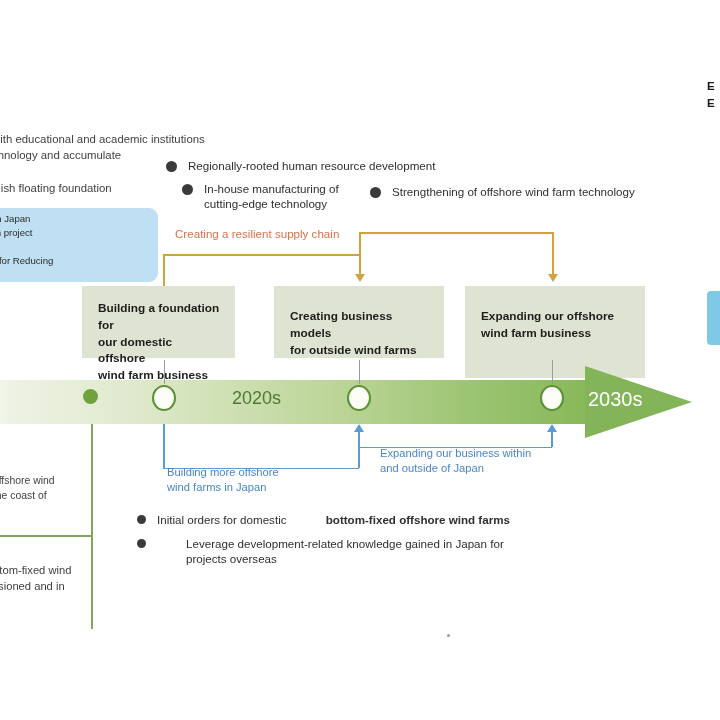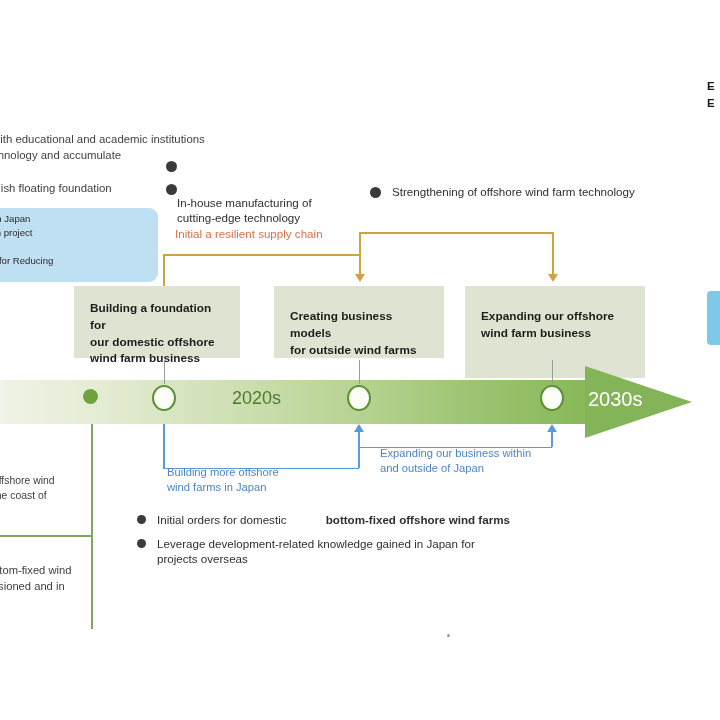--- a/index.html
+++ b/index.html
@@ -199,54 +199,55 @@
   <div class="abs right-edge-text">E
 E</div>
 
   <div class="abs left-top-text" style="top:131px;">with educational and academic institutions
 chnology and accumulate
 
 blish floating foundation</div>
 
   <div class="abs bullet-row" style="left:166px; top:158px; width:300px;">
     <span class="dot"></span>
-  </div>
-
-  <div class="abs bullet-row" style="left:166px; top:181px; width:180px;flex-direction:column;">
+    <span class="bullet-txt">Regionally-rooted human resource development</span>
+  </div>
+
+  <div class="abs bullet-row" style="left:182px; top:181px; width:180px;">
     <span class="dot"></span>
     <span class="bullet-txt" style="white-space:pre-line;">In-house manufacturing of
 cutting-edge technology</span>
   </div>
 
   <div class="abs bullet-row" style="left:370px; top:184px; width:300px;">
     <span class="dot"></span>
     <span class="bullet-txt">Strengthening of offshore wind farm technology</span>
   </div>
 
   <div class="abs blue-box"></div>
   <div class="abs blue-box-txt">r-buoy foundations in Japan
 aSpar demonstration project
 
 en innovation Fund  for Reducing
 e Wind Generation</div>
 
-  <div class="abs or-label" style="left:175px; top:227px;">Initial a resilient supply chain</div>
+  <div class="abs or-label" style="left:175px; top:227px;">Creating a resilient supply chain</div>
 
   <div class="abs or-line" style="left:163px; top:254px; width:196px; height:1.6px;"></div>
   <div class="abs or-line" style="left:359px; top:232px; width:194px; height:1.6px;"></div>
 
   <div class="abs or-line" style="left:163px; top:254px; width:1.6px; height:32px;"></div>
 
   <div class="abs or-line" style="left:359px; top:232px; width:1.6px; height:44px;"></div>
   <div class="abs or-arrow" style="left:355px; top:274px;"></div>
 
   <div class="abs or-line" style="left:552px; top:232px; width:1.6px; height:44px;"></div>
   <div class="abs or-arrow" style="left:548px; top:274px;"></div>
 
-  <div class="abs phase-box" style="left:74px; top:286px; width:166px; height:72px;">
+  <div class="abs phase-box" style="left:82px; top:286px; width:153px; height:72px;">
     <div class="ptxt">Building a foundation for
 our domestic offshore
 wind farm business</div>
   </div>
 
   <div class="abs phase-box" style="left:274px; top:286px; width:170px; height:72px;">
     <div class="ptxt" style="padding-top:8px;">Creating business models
 for outside wind farms</div>
   </div>
 
@@ -290,21 +291,21 @@
   <div class="abs left-top-text" style="left:-10px; top:474px; width:150px; font-size:10.4px;"> offshore wind
  the coast of</div>
   <div class="abs left-top-text" style="left:-10px; top:563px; width:160px; font-size:11.2px;">ottom-fixed wind
 issioned and in</div>
 
   <div class="abs bullet-row" style="left:137px; top:512px; width:420px;">
     <span class="dot-sm"></span>
     <span class="bullet-txt"><span>Initial orders for domestic </span><span class="b">bottom-fixed  offshore  wind farms</span></span>
   </div>
 
-  <div class="abs bullet-row" style="left:137px; top:536px; width:400px;">
+  <div class="abs bullet-row" style="left:137px; top:536px; width:400px;gap:29px;">
     <span class="dot-sm"></span>
     <span class="bullet-txt" style="white-space:pre-line;">Leverage development-related knowledge gained in Japan for
 projects overseas</span>
   </div>
 
   <div class="abs blue-strip"></div>
 
   <div class="abs tiny-dot"></div>
 
 </div>

